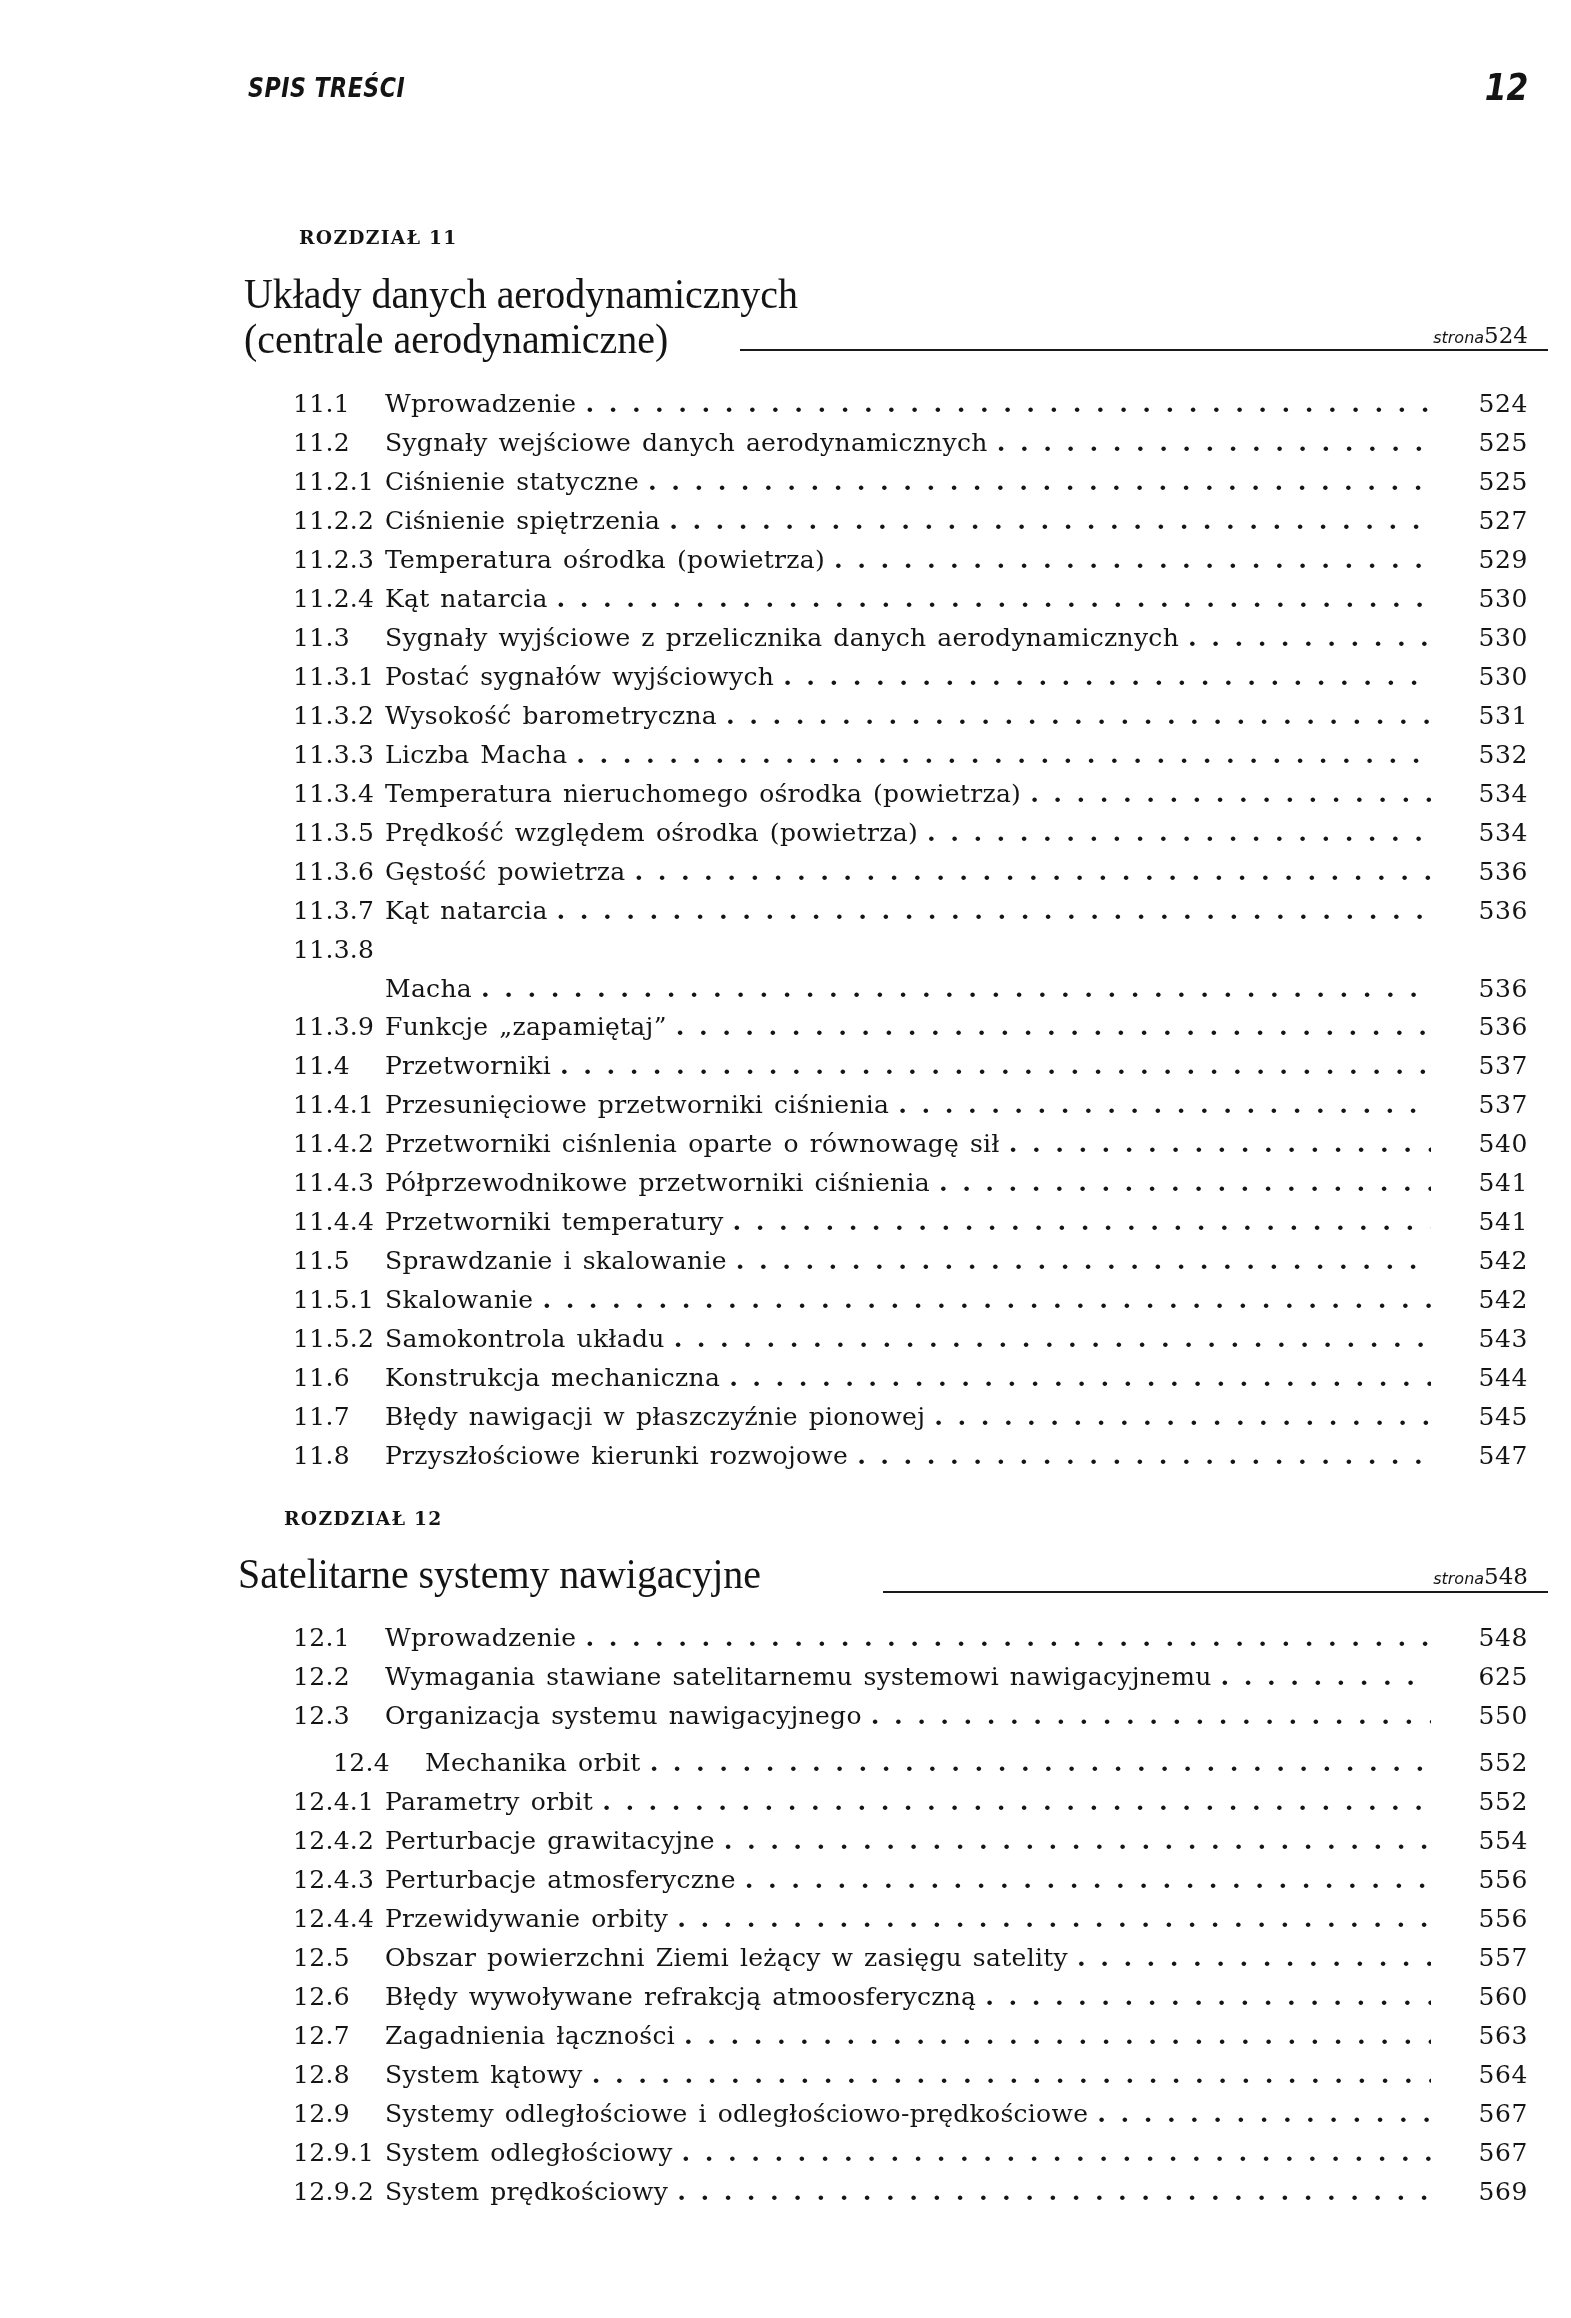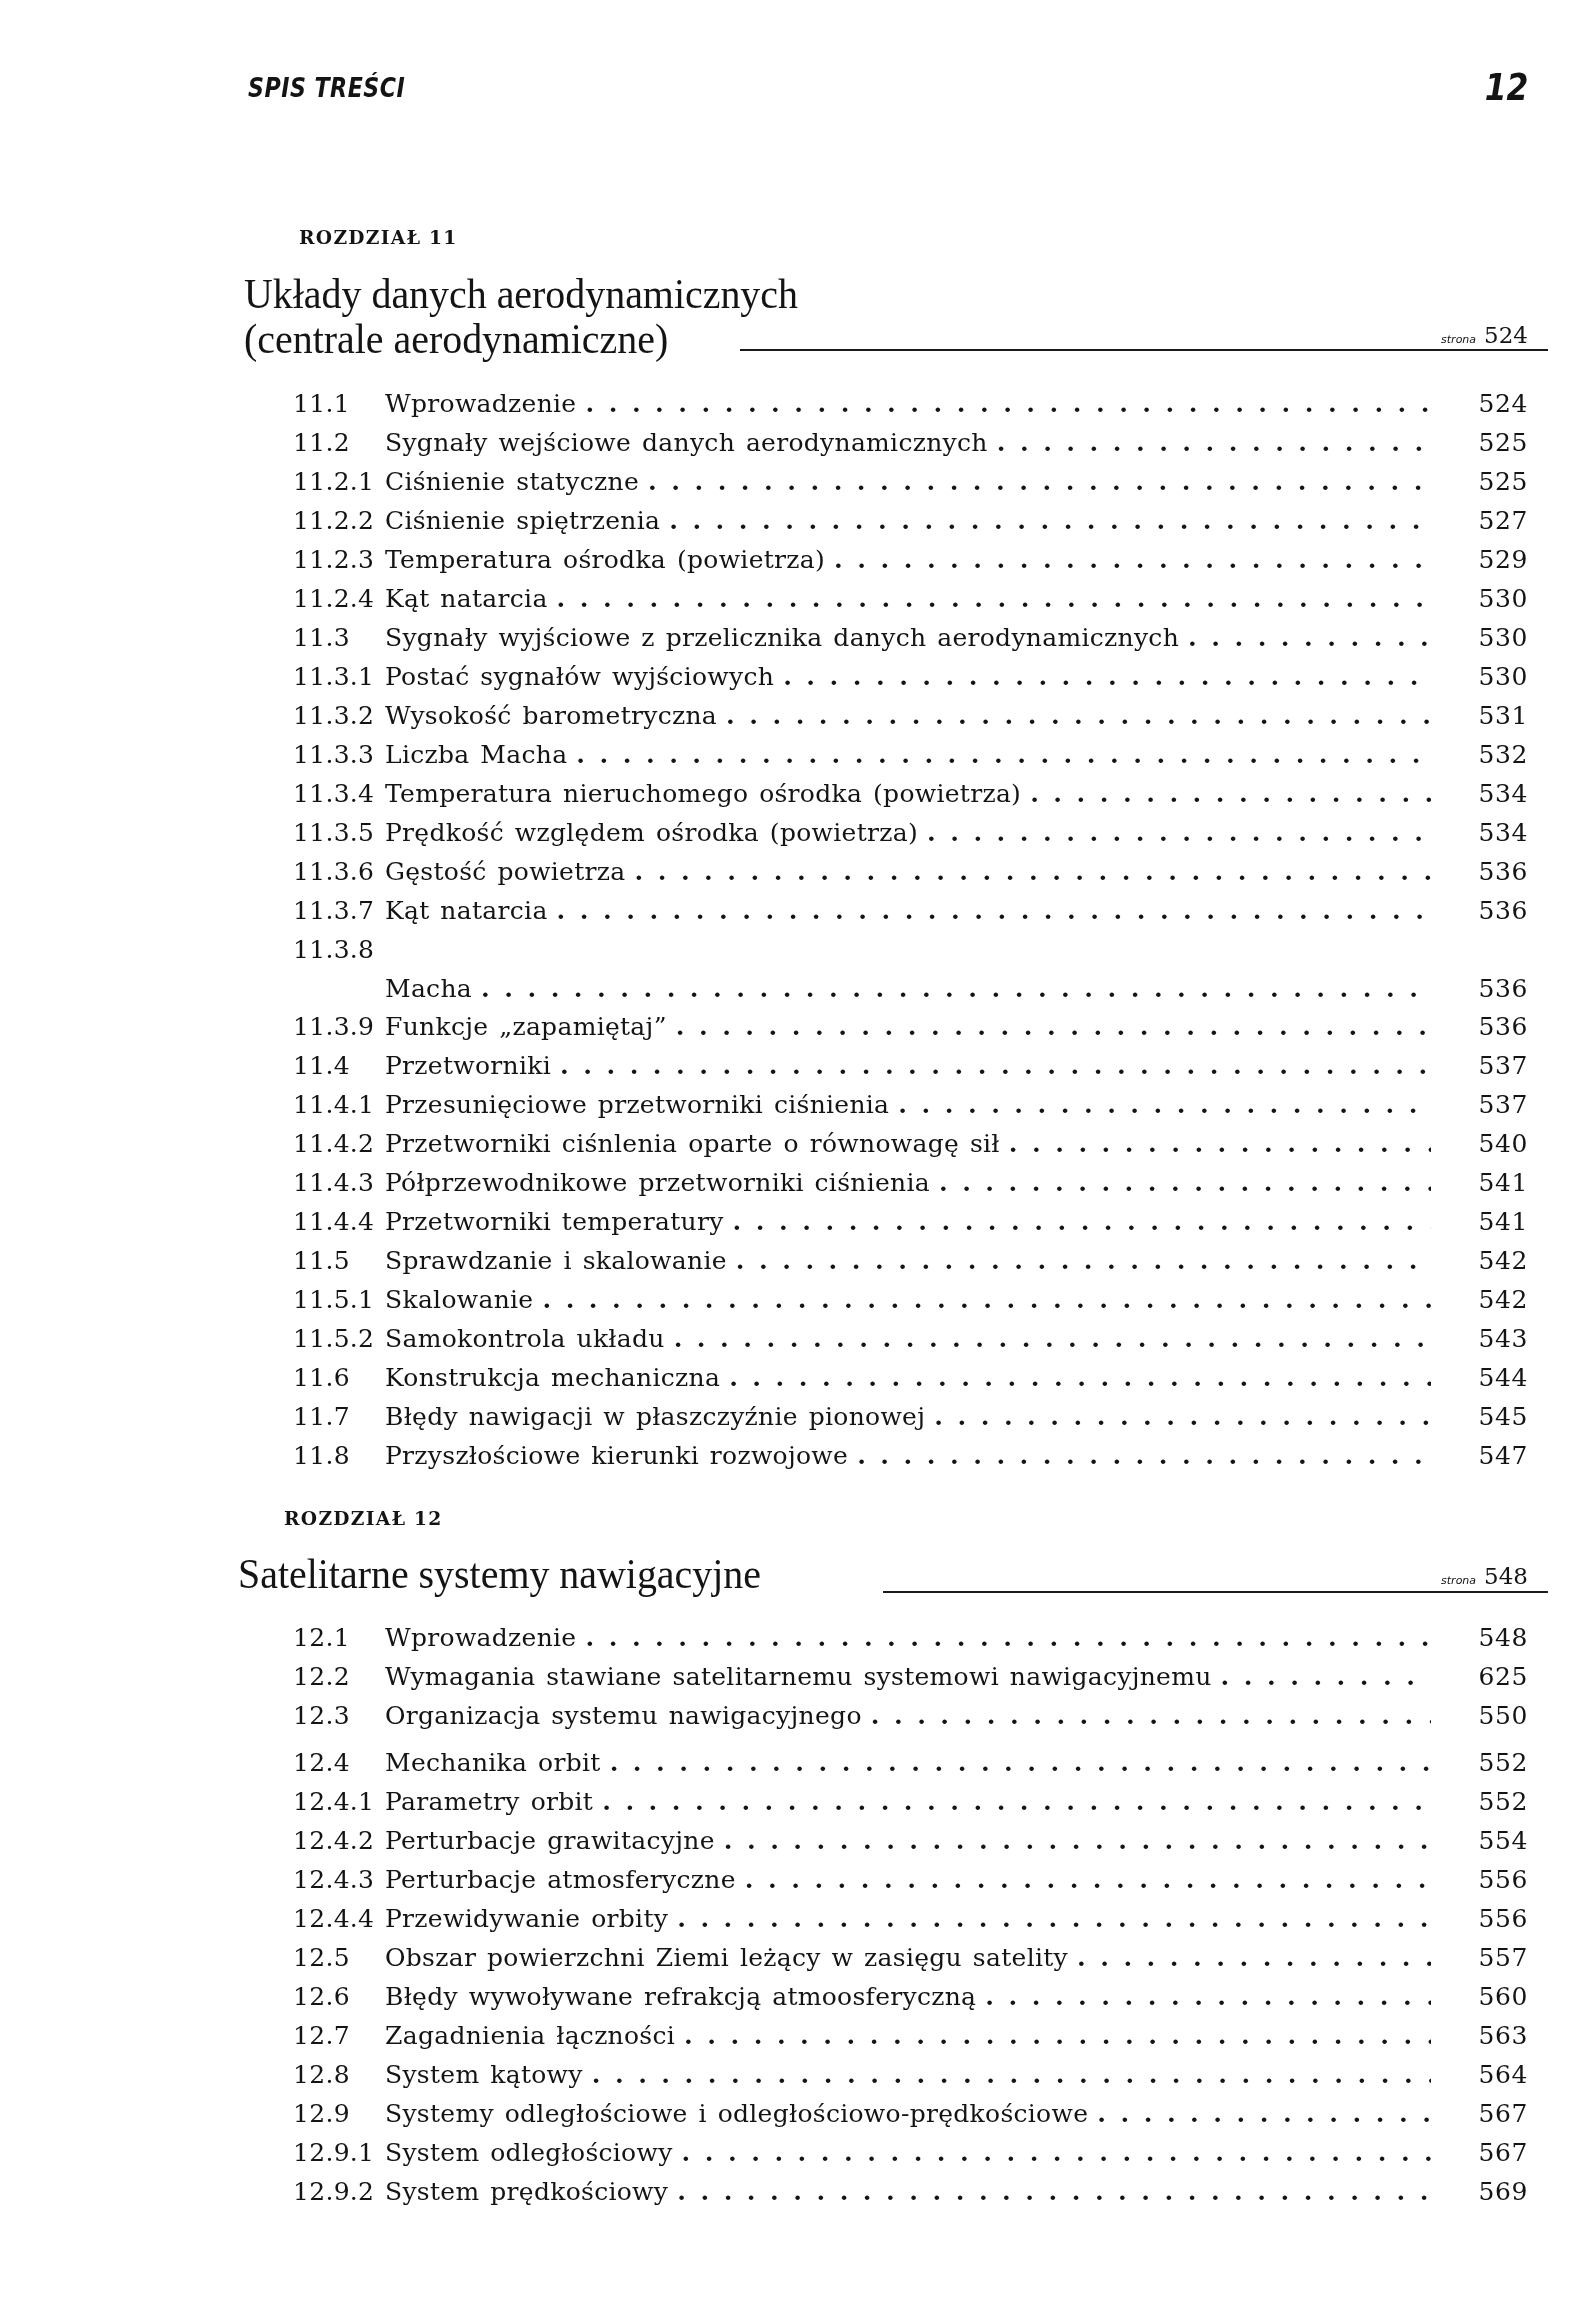--- a/index.html
+++ b/index.html
@@ -65,40 +65,40 @@
     background: #1a1a1a;
   }
   .chapter-page {
     position: absolute;
     right: 44px;
     white-space: nowrap;
   }
   .strona-label {
     font-family: "DejaVu Sans", "Liberation Sans", sans-serif;
     font-style: italic;
-    font-size: 11px;
-    margin-right: 8px;
+    font-size: 16px;
+    margin-right: 0;
   }
   .strona-num {
     font-family: "DejaVu Serif", "Liberation Serif", serif;
     font-size: 23px;
   }
   .toc-list {
     position: absolute;
     left: 293px;
     width: 1235px;
   }
   .toc-row {
     position: relative;
     height: 39px;
     font-size: 25px;
     line-height: 39px;
     white-space: nowrap;
   }
-  .toc-row.gap-before { margin-top: 7.7px; }
+  .toc-row.gap-before { margin-top: 7.7px; margin-left: 40px; }
   .toc-row.two-line { height: 77px; }
   .toc-num {
     position: absolute;
     left: 0;
     top: 0;
     letter-spacing: 0.3px;
   }
   .toc-title {
     position: absolute;
     left: 92px;

